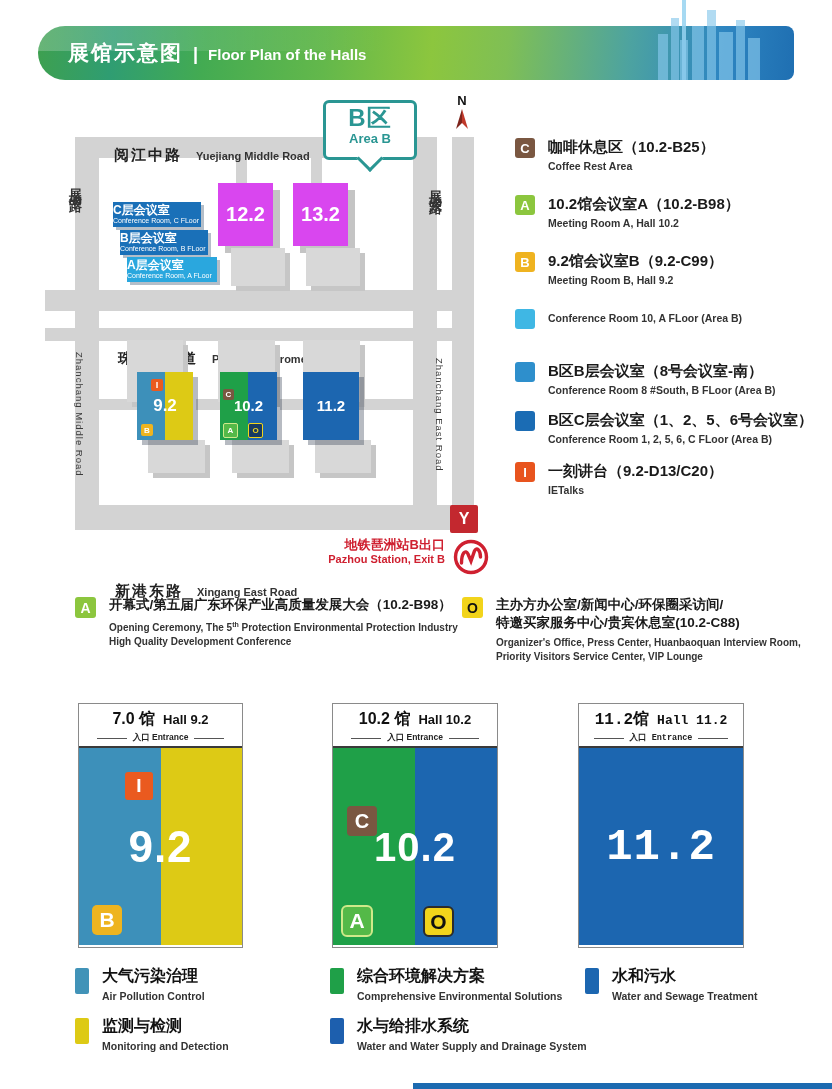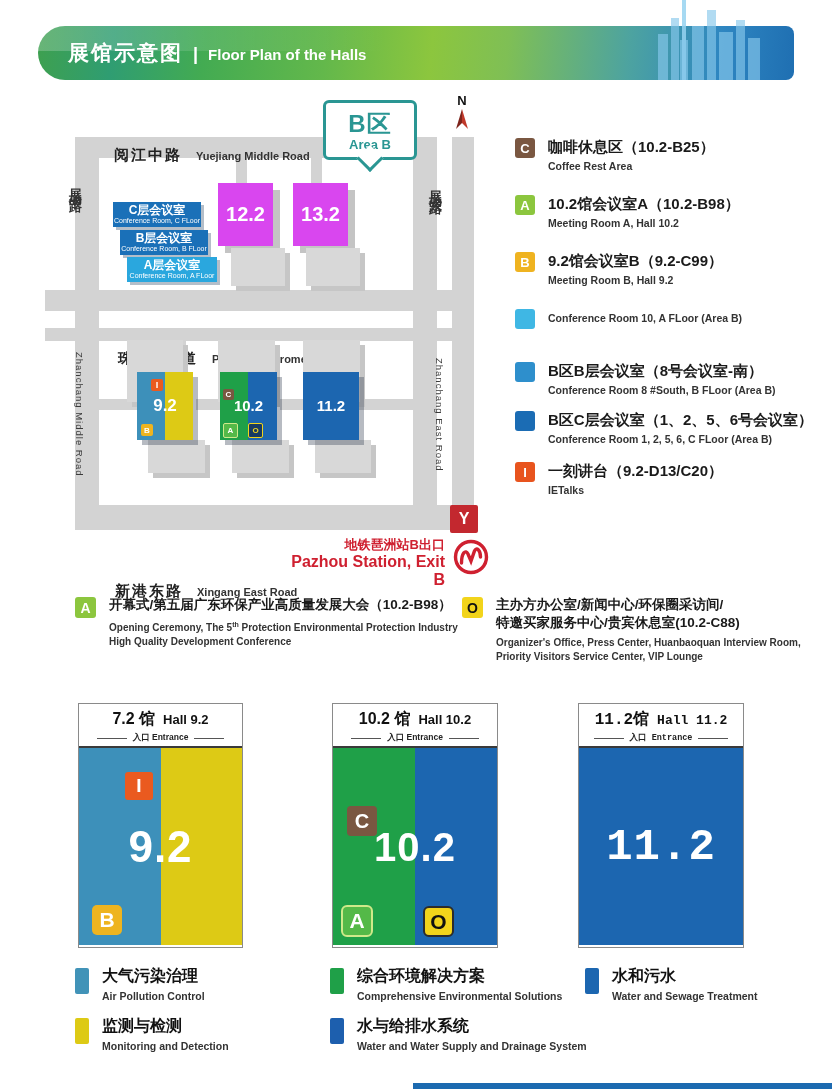--- a/index.html
+++ b/index.html
@@ -24,45 +24,45 @@
   .road{background:#d3d3d3;}
   .vlabel-cn{writing-mode:vertical-rl;font-size:13px;font-weight:700;color:#333;letter-spacing:4px;}
   .vlabel-en{writing-mode:vertical-rl;font-size:9.5px;color:#3a3a3a;letter-spacing:1px;}
   .hroad-label{display:flex;align-items:baseline;gap:14px;white-space:nowrap;margin-top:40px;}
   .hroad-cn{font-size:15px;font-weight:700;color:#222;letter-spacing:2px;}
   .hroad-en{font-size:11px;font-weight:700;color:#333;}
 
   
   .area-badge{position:absolute;left:323px;top:100px;width:88px;height:54px;background:#fff;
     border:3px solid #2a9693;border-radius:6px;text-align:center;z-index:6;}
-  .area-badge .cn{font-size:24px;font-weight:900;color:#2a9693;line-height:26px;margin-top:8px;letter-spacing:1px;}
+  .area-badge .cn{font-size:24px;font-weight:900;color:#2a9693;line-height:26px;margin-top:2px;letter-spacing:1px;}
   .area-badge .en{font-size:13px;font-weight:800;color:#2a9693;line-height:15px;}
   .area-tail{position:absolute;left:50%;bottom:-11px;width:16px;height:16px;background:#fff;
     transform:translateX(-50%) rotate(45deg);border-right:3px solid #2a9693;border-bottom:3px solid #2a9693;}
   .compass{position:absolute;left:452px;top:93px;width:20px;text-align:center;}
   .compass .n{font-size:13px;font-weight:800;color:#111;}
 
   
   .gray-hall{background:#d946ef;box-shadow:7px 7px 0 #c4c4c4;display:flex;align-items:center;justify-content:center;
     color:#fff;font-weight:800;font-size:20px;}
   .gray-block{background:#d8d8d8;box-shadow:5px 5px 0 #c6c6c6;}
-  .ribbon{color:#fff;text-align:center;box-shadow:3px 3px 0 rgba(40,70,100,.35);padding:2px 0;z-index:5;}
+  .ribbon{color:#fff;box-shadow:3px 3px 0 rgba(40,70,100,.35);padding:2px 0;z-index:5;}
   .ribbon .r-cn{font-size:12px;font-weight:800;line-height:13px;}
   .ribbon .r-en{font-size:7px;line-height:8px;}
   .hall{box-shadow:5px 5px 0 rgba(50,60,80,.35);display:flex;z-index:4;}
   .hall .half{height:100%;}
   .hall-num{position:absolute;width:100%;text-align:center;color:#fff;font-weight:800;z-index:5;}
   .mini-badge{position:absolute;z-index:6;display:flex;align-items:center;justify-content:center;
     color:#fff;font-weight:800;border-radius:2px;}
 
   
   .metro-exit{position:absolute;left:450px;top:505px;width:28px;height:28px;background:#c3282f;color:#fff;
     display:flex;align-items:center;justify-content:center;font-size:16px;font-weight:800;border-radius:2px;}
   .metro-cn{position:absolute;left:285px;top:536px;width:160px;text-align:right;color:#cf2030;font-size:13px;font-weight:800;}
-  .metro-en{position:absolute;left:285px;top:553px;width:160px;text-align:right;color:#cf2030;font-size:16px;font-weight:700;}
+  .metro-en{position:absolute;left:285px;top:553px;width:160px;text-align:right;color:#cf2030;font-size:11px;font-weight:700;}
 
   
   .rleg-item{position:absolute;left:515px;display:flex;align-items:flex-start;}
   .rleg-icon{width:20px;height:20px;border-radius:3px;margin-right:13px;flex:none;display:flex;align-items:center;
     justify-content:center;color:#fff;font-size:13px;font-weight:800;margin-top:1px;}
   .rleg-title{font-size:15px;font-weight:800;color:#1a1a1a;line-height:19px;white-space:nowrap;}
   .rleg-sub{font-size:10.5px;color:#333;font-weight:600;margin-top:4px;}
 
   
   .mleg{position:absolute;display:flex;align-items:flex-start;}
@@ -287,21 +287,21 @@
       <div class="mleg-title">主办方办公室/新闻中心/环保圈采访间/</div>
       <div class="mleg-title">特邀买家服务中心/贵宾休息室(10.2-C88)</div>
       <div class="mleg-sub" style="margin-top:4px;">Organizer's Office, Press Center, Huanbaoquan Interview Room,</div>
       <div class="mleg-sub">Priority Visitors Service Center, VIP Lounge</div>
     </div>
   </div>
 
   <div class="card" style="left:78px;">
     <div class="card-head">
       <div class="card-title">
-          <span class="cn">7.2 馆</span>
+          <span class="cn">7.0 馆</span>
           <span class="en">Hall 9.2</span>
         </div>
       <div class="card-entrance">
           <span class="line"></span>
           <span class="t">入口 Entrance</span>
           <span class="line"></span>
         </div>
     </div>
     <div class="card-body">
       <div style="width:50%;background:#3d90ba;"></div>

